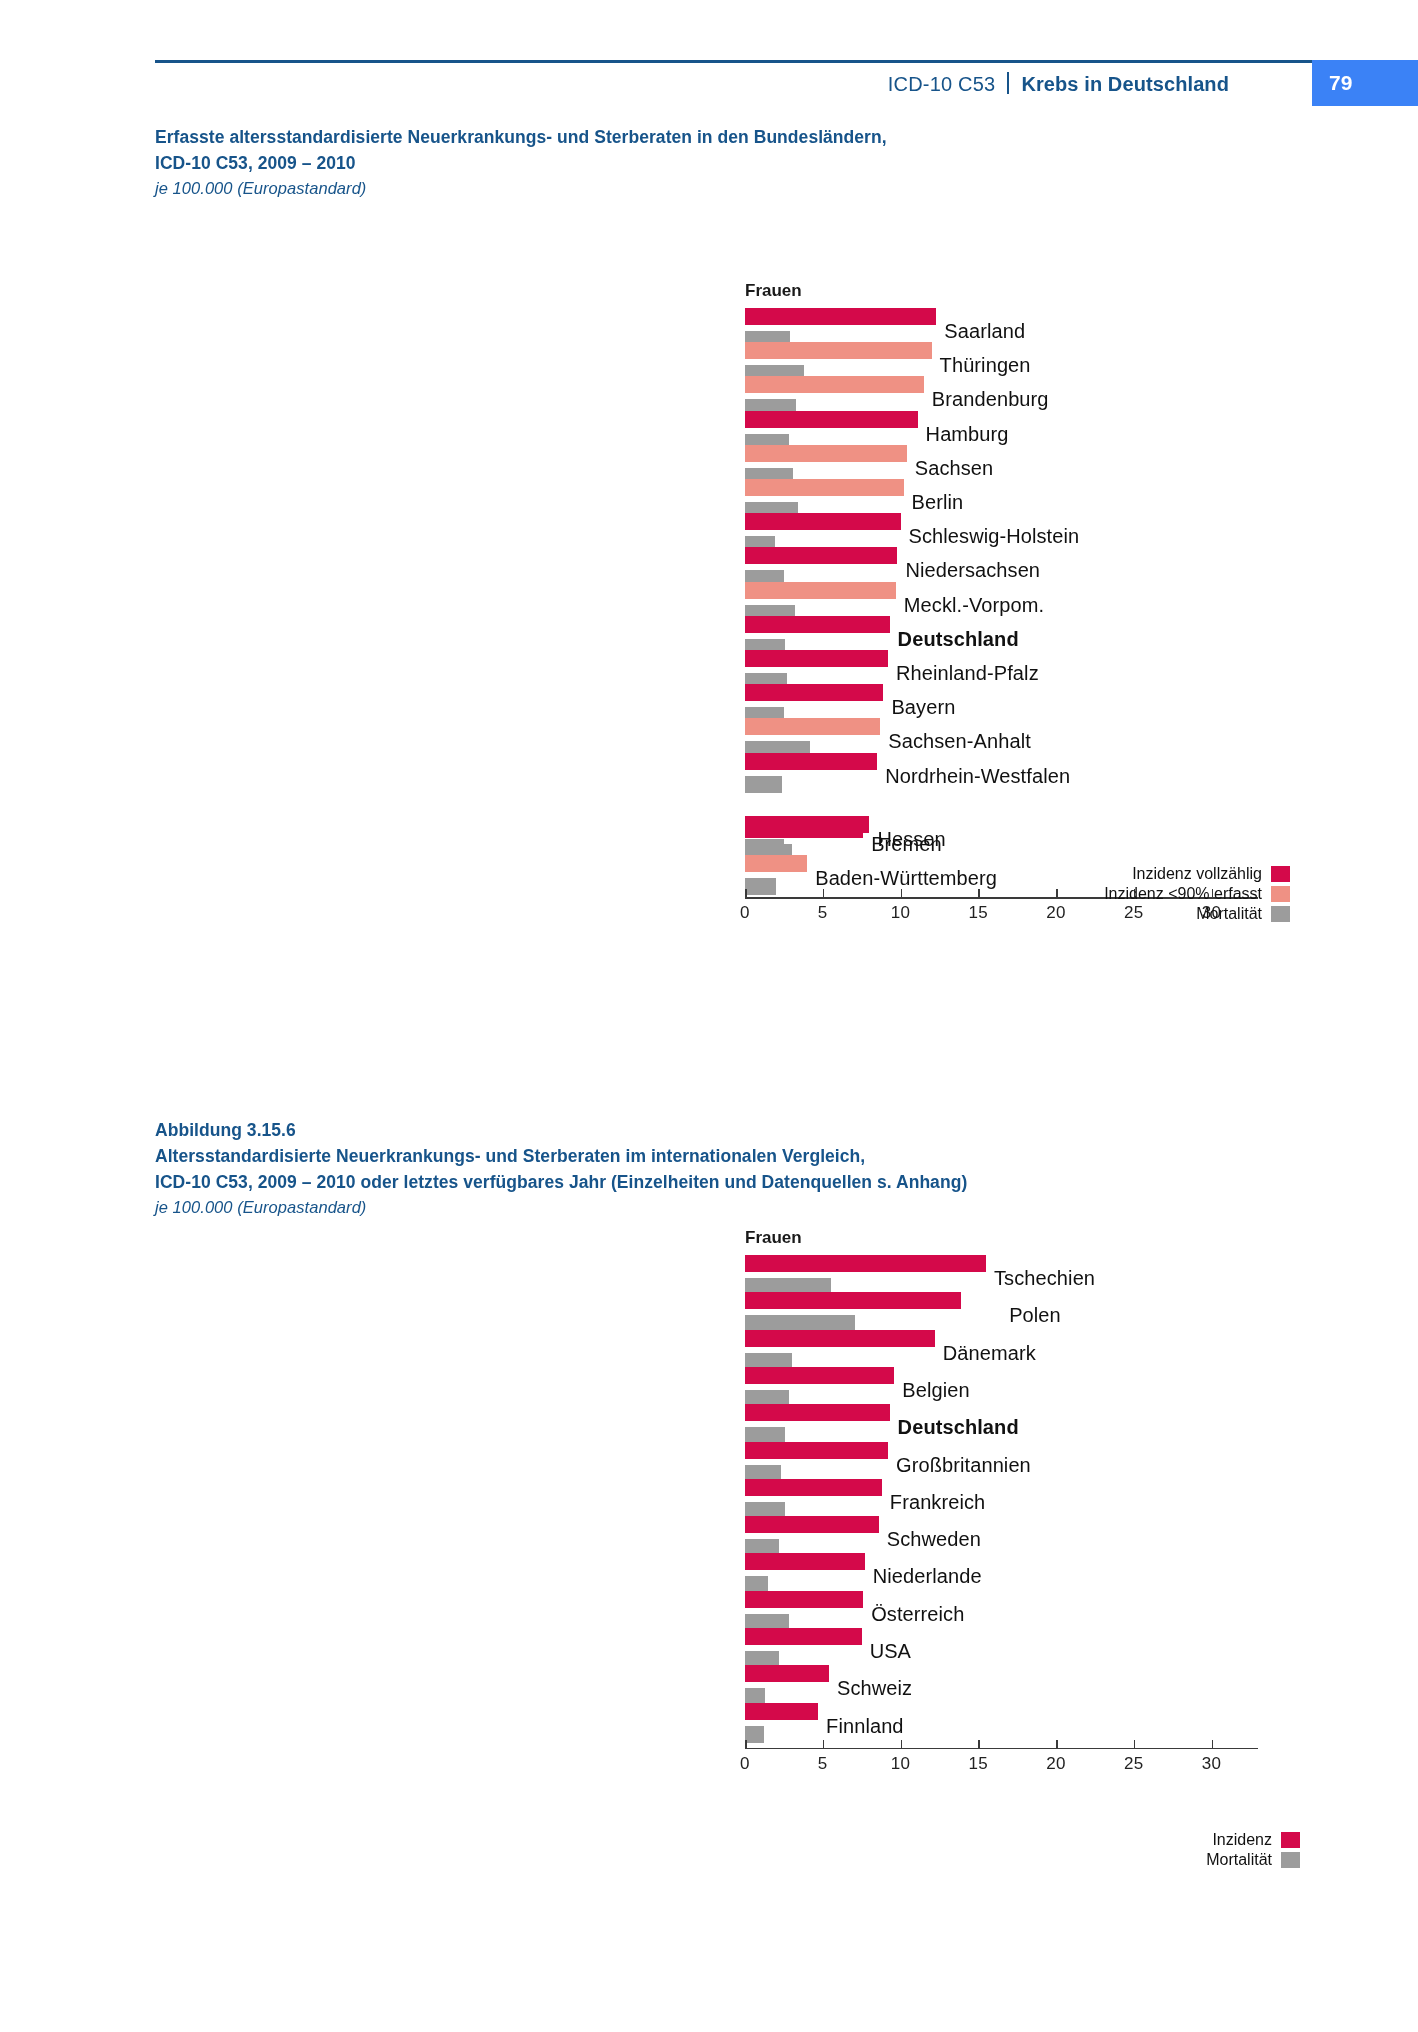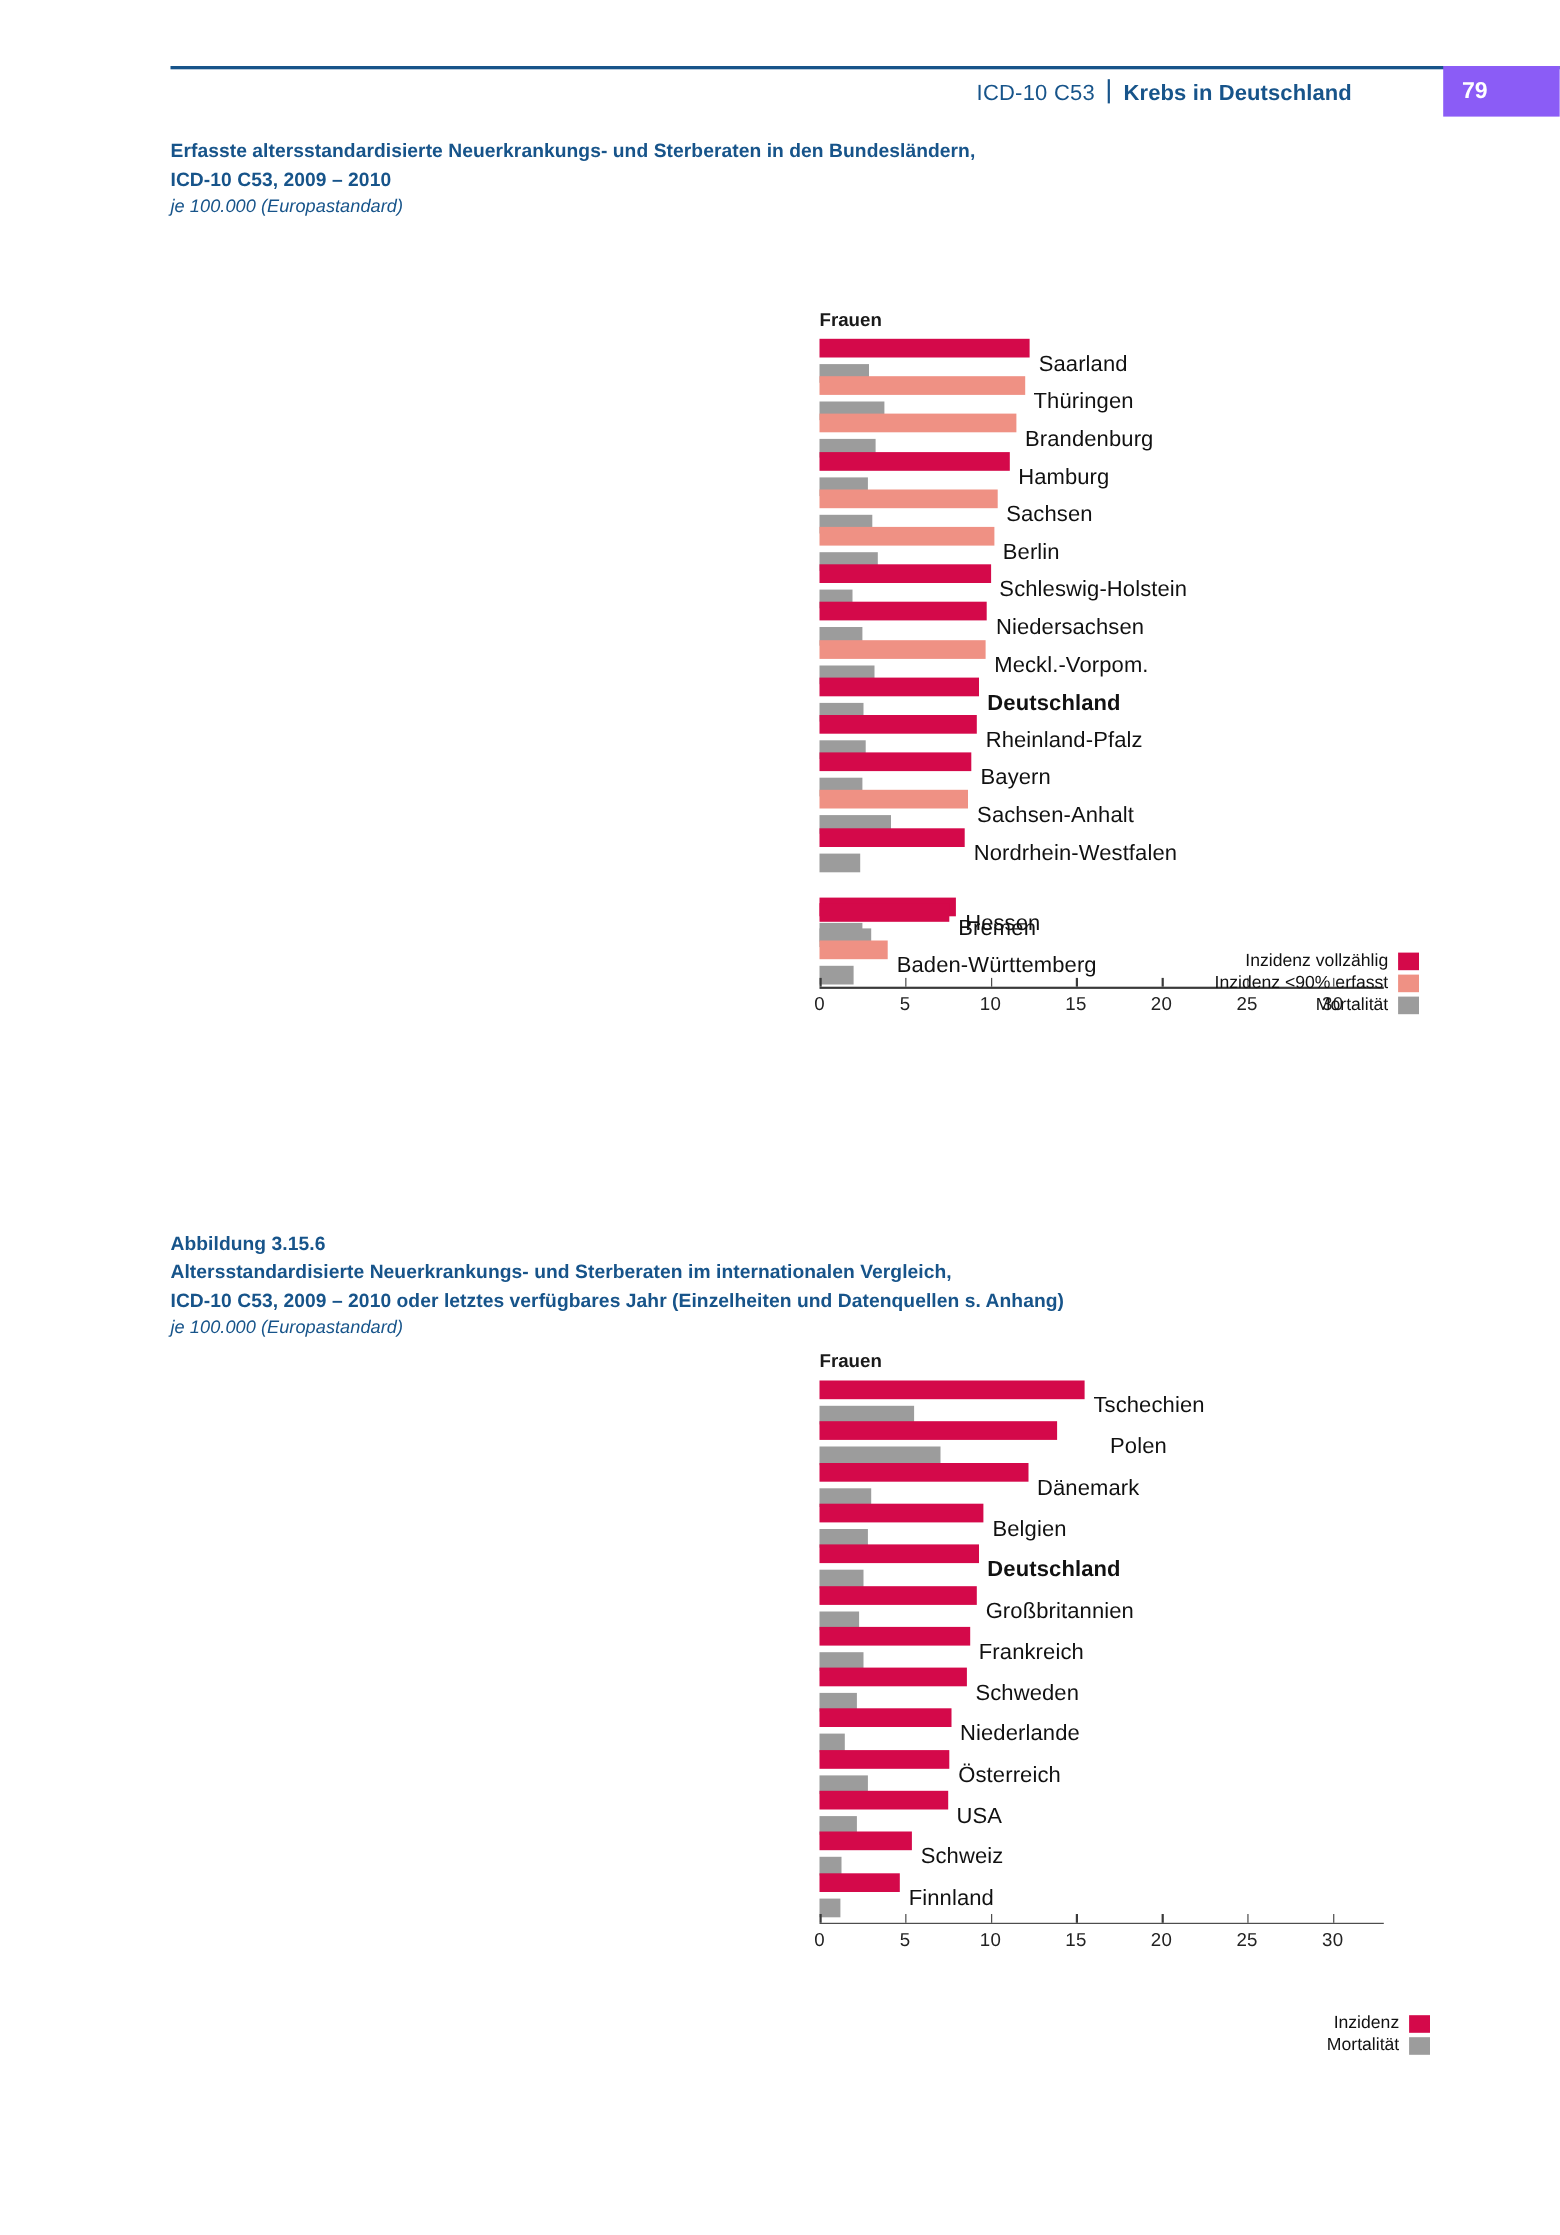--- a/index.html
+++ b/index.html
@@ -11,21 +11,21 @@
   .page{position:relative;width:1418px;height:2032px;overflow:hidden;}
 
   
   .header{position:absolute;left:0;top:60px;width:1418px;height:46px;}
   .header-rule{position:absolute;left:155px;top:0;width:1263px;height:3px;background:#17548a;}
   .header-text{position:absolute;right:189px;top:9px;display:flex;align-items:baseline;gap:12px;
     color:#17548a;font-size:20px;line-height:1;}
   .header-icd{font-weight:400;letter-spacing:.2px;}
   .header-sep{width:2px;height:22px;background:#17548a;display:inline-block;position:relative;top:3px;}
   .header-title{font-weight:700;letter-spacing:.1px;}
-  .page-number{position:absolute;left:1312px;top:0px;width:106px;height:46px;background:#8b5cf6;
+  .page-number{position:absolute;left:1312px;top:0px;width:106px;height:46px;background:#3b82f6;
     color:#ffffff;font-size:21px;font-weight:700;display:flex;align-items:center;
     justify-content:flex-start;padding-left:17px;box-sizing:border-box;}
 
   
   .caption{position:absolute;left:155px;color:#17548a;}
   .caption .cline{font-size:17.5px;line-height:26px;white-space:nowrap;letter-spacing:.05px;}
   .caption .c-bold{font-weight:700;}
   .caption .c-ital{font-style:italic;font-size:16.5px;line-height:25px;}
 
   

